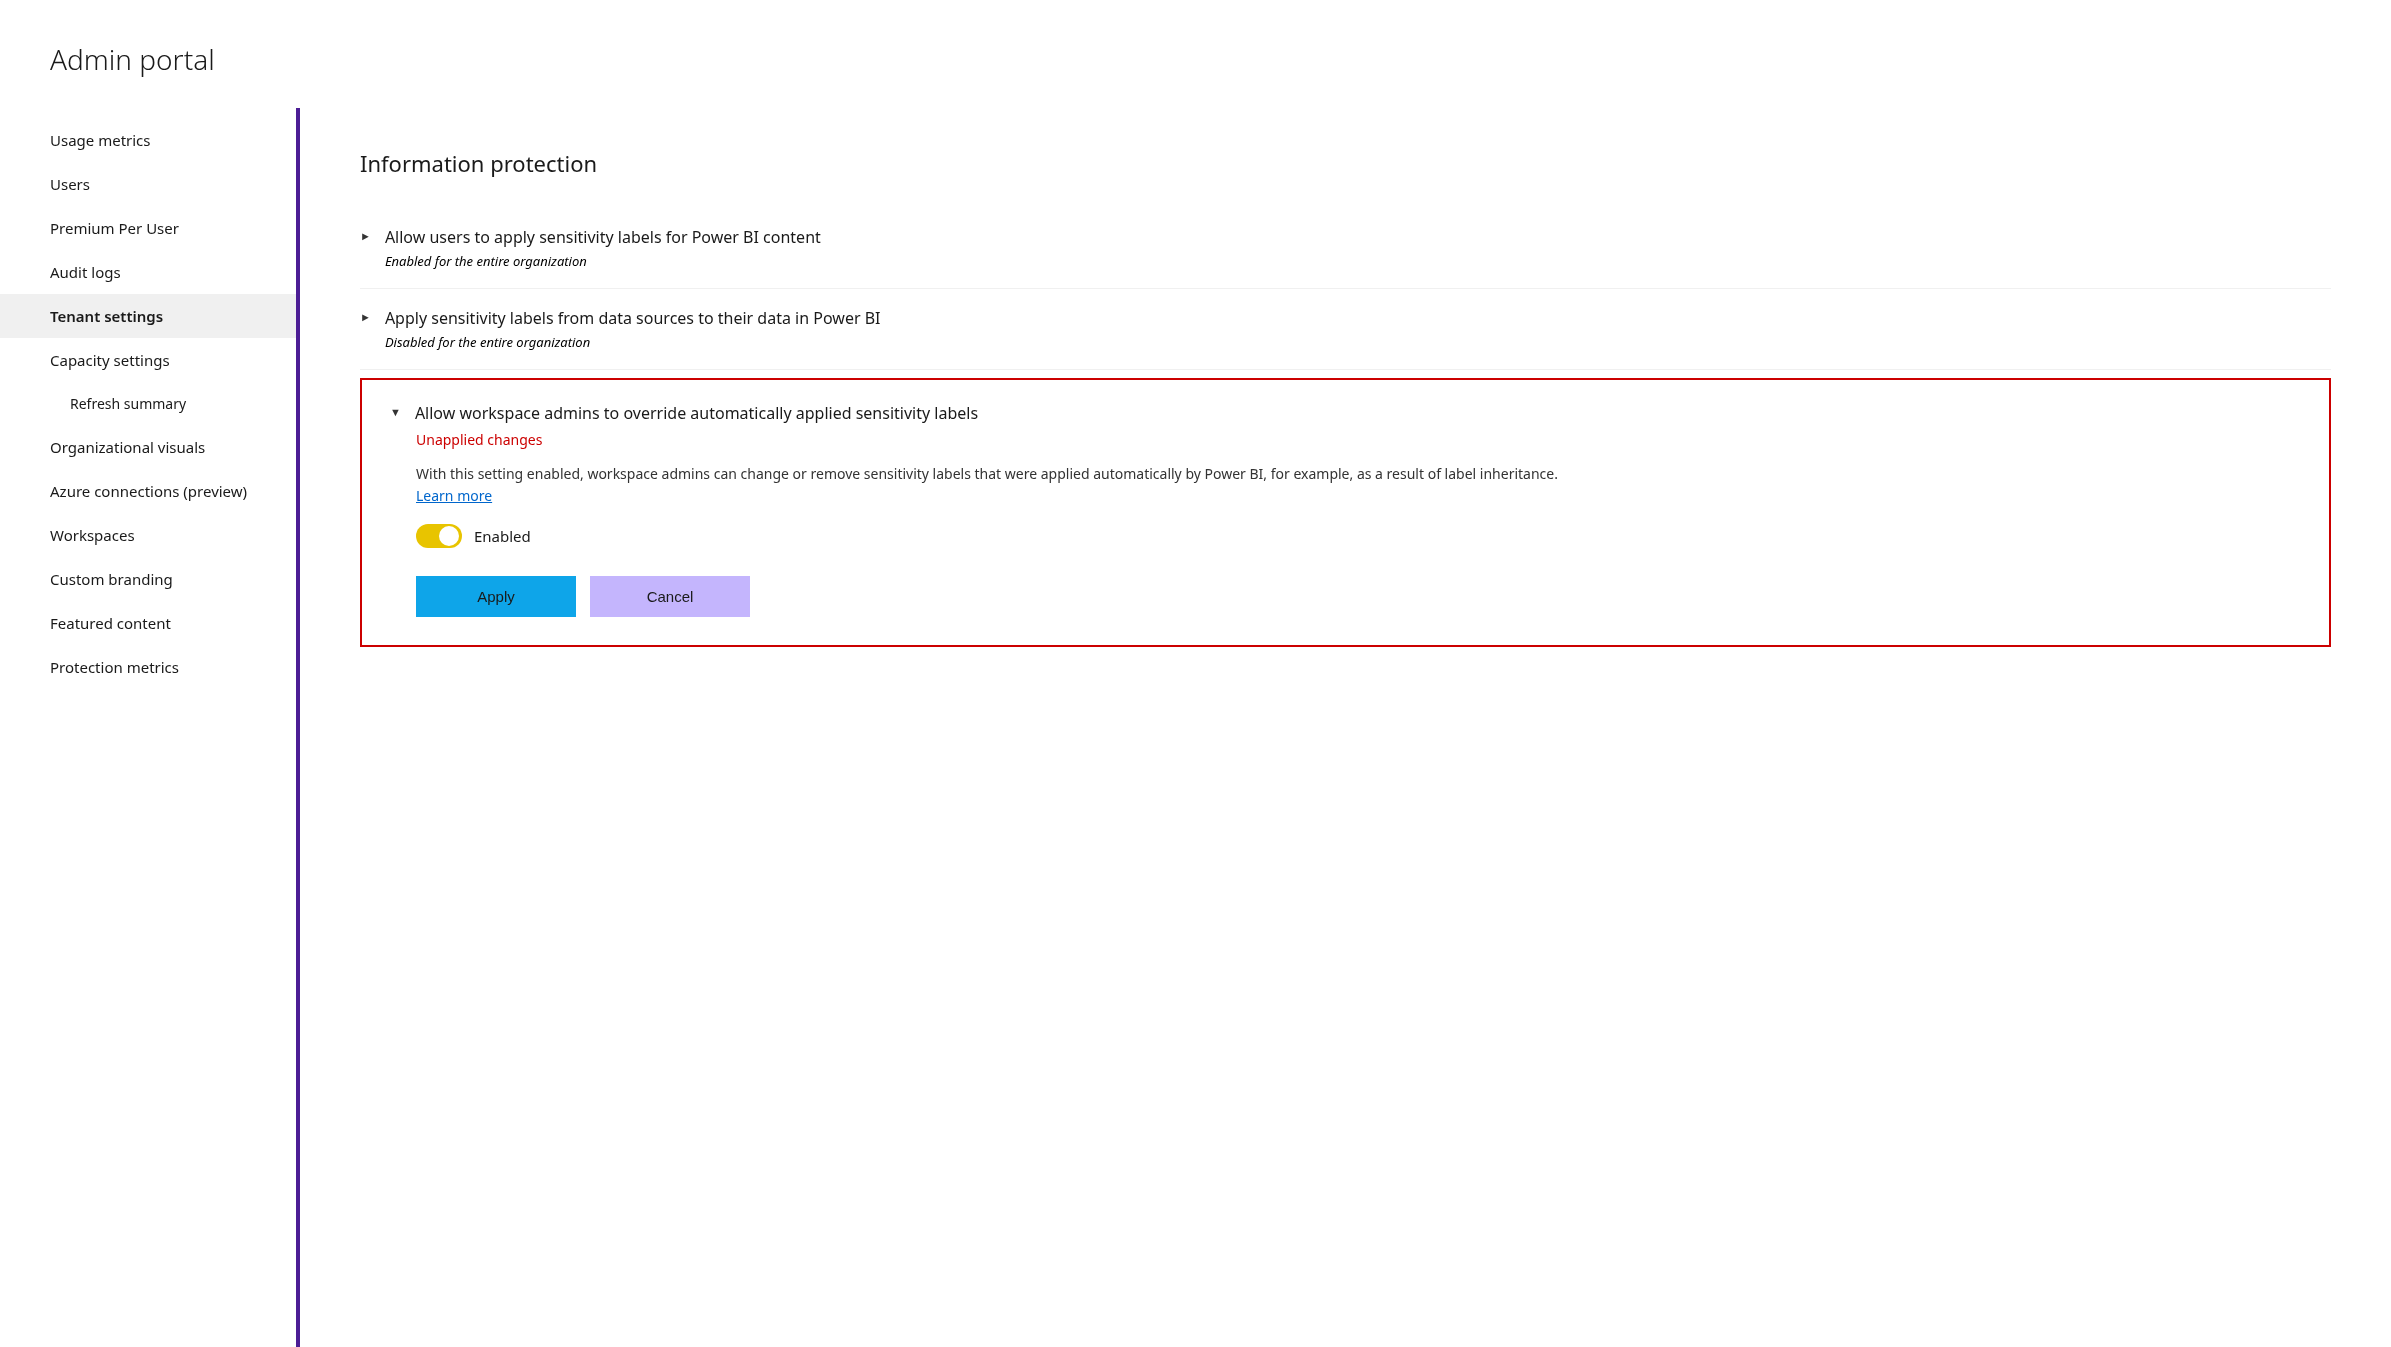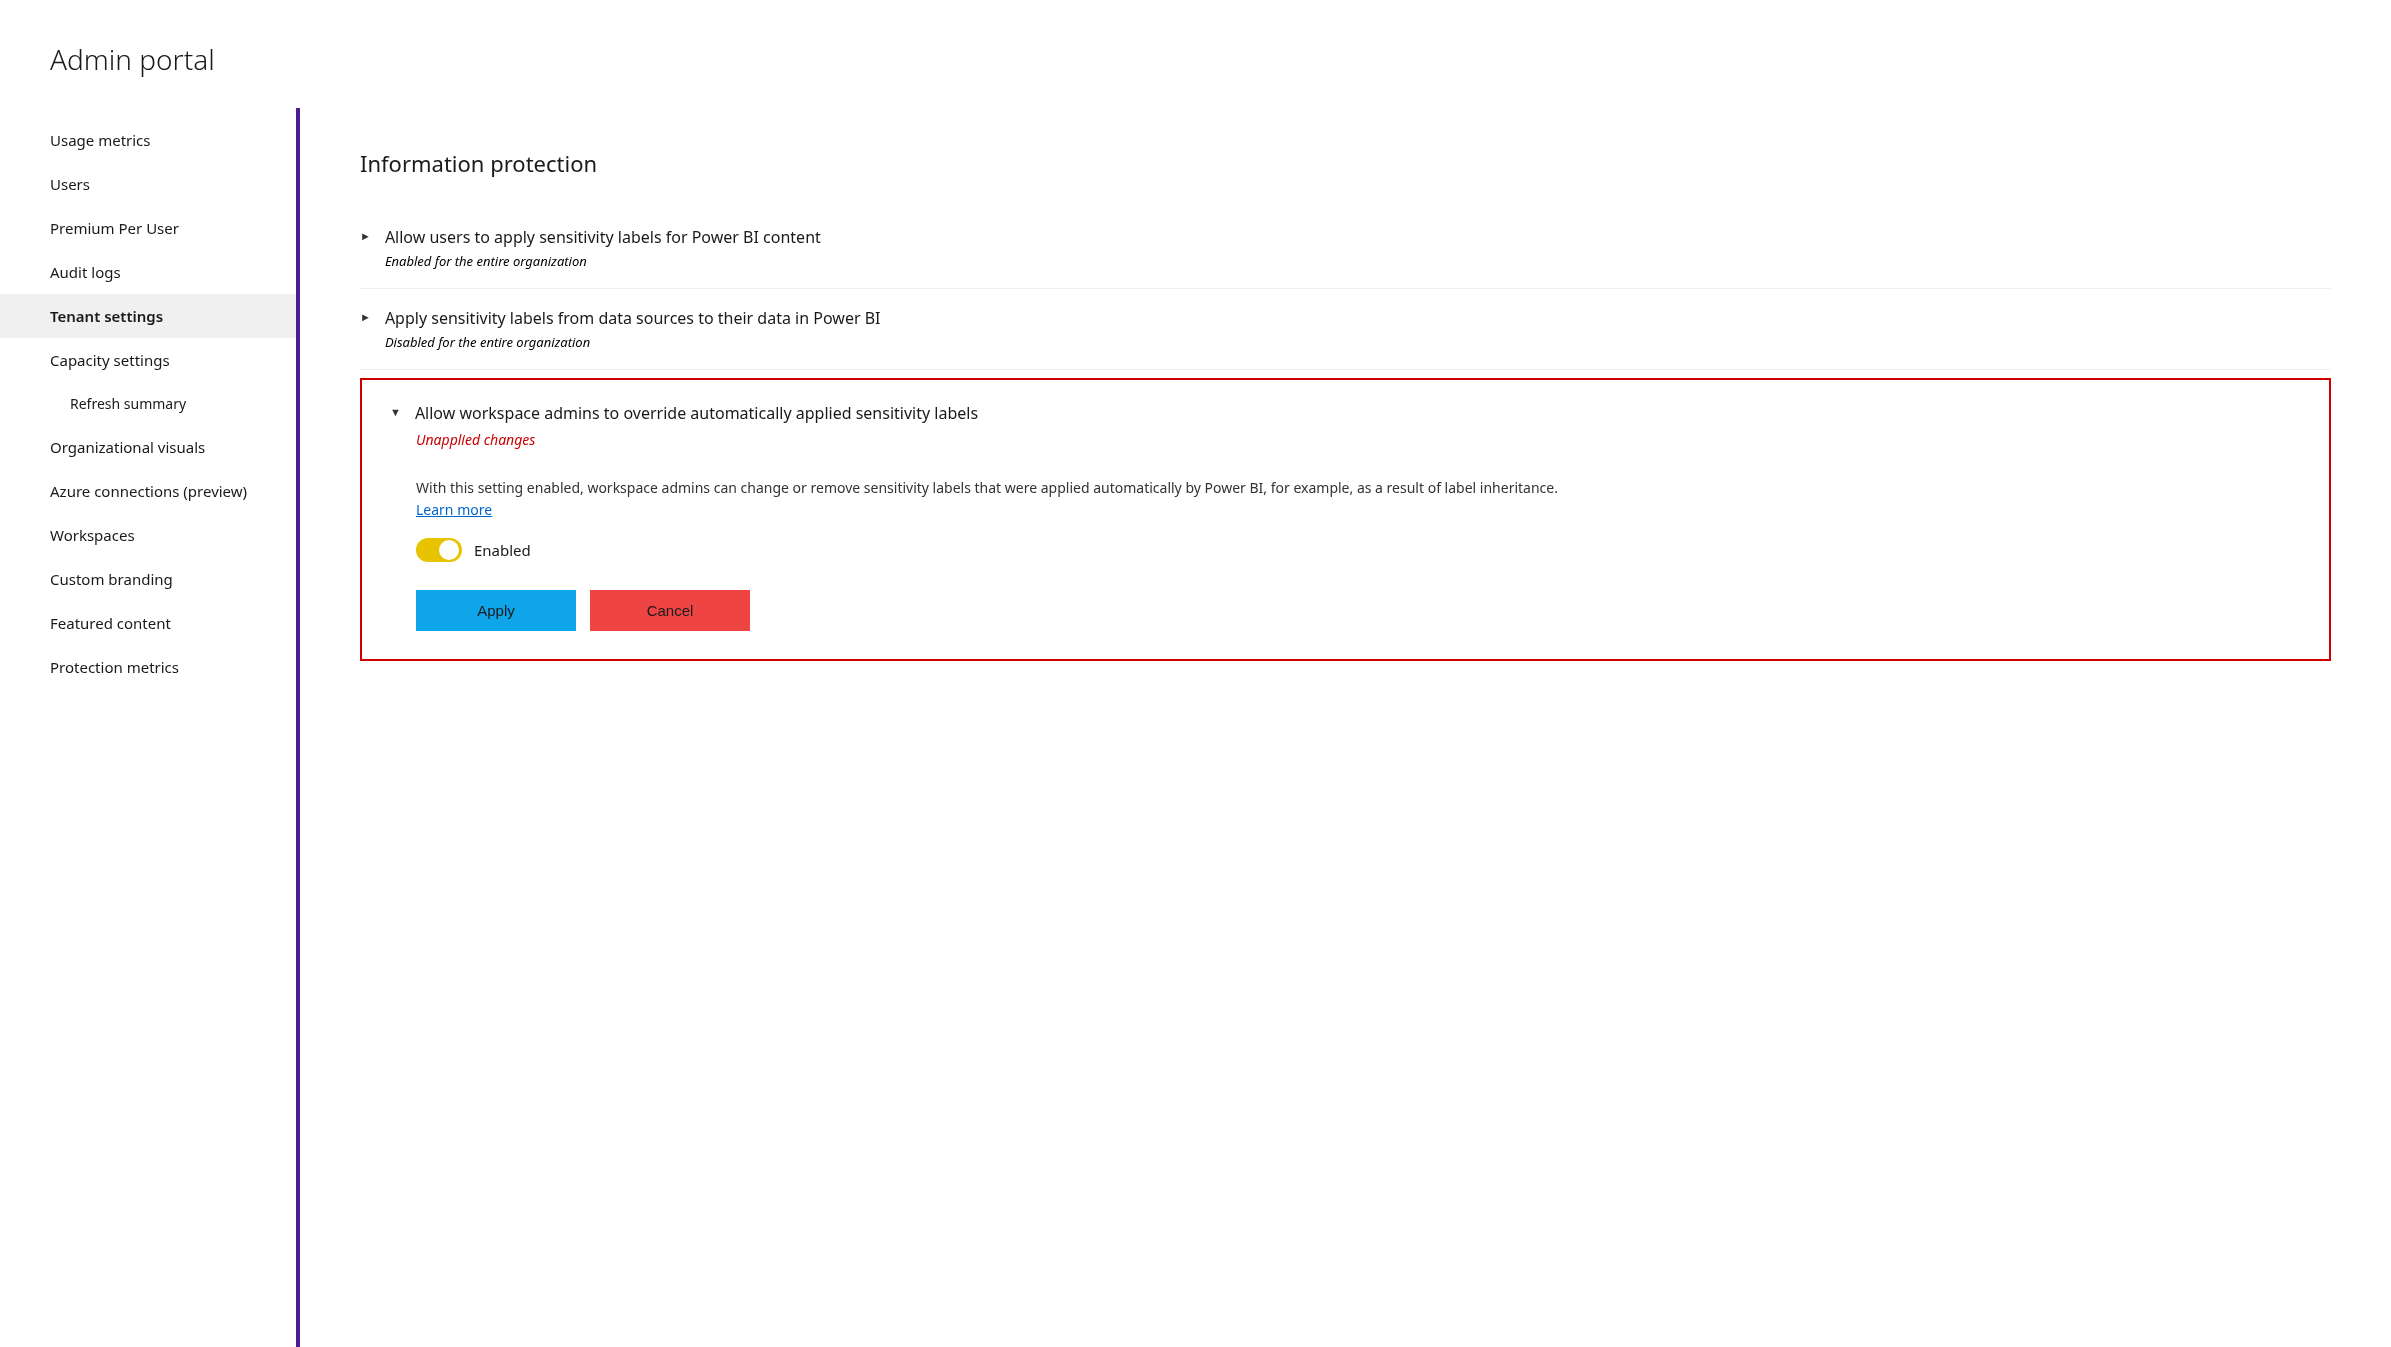--- a/index.html
+++ b/index.html
@@ -106,22 +106,21 @@
     }
     .panel-title {
       font-size: 16px;
       font-weight: 400;
       color: #1a1a1a;
       flex: 1;
     }
     .unapplied-changes {
       font-size: 14px;
       color: #cc0000;
-      font-style: italic;
-      margin-bottom: 28px;
+      margin-bottom: 14px;
       margin-left: 26px;
     }
     .panel-description {
       font-size: 14px;
       color: #333;
       line-height: 1.6;
       margin-left: 26px;
       margin-bottom: 6px;
     }
     .learn-more-link {
@@ -180,21 +179,21 @@
       background: #0ea5e9;
       color: #1a1a1a;
       border: none;
       padding: 12px 40px;
       font-size: 15px;
       font-weight: 400;
       cursor: pointer;
       min-width: 160px;
     }
     .btn-cancel {
-      background: #ef4444;
+      background: #c4b5fd;
       color: #1a1a1a;
       border: none;
       padding: 12px 40px;
       font-size: 15px;
       cursor: pointer;
       min-width: 160px;
     }
   </style>
 </head>
 <body>

